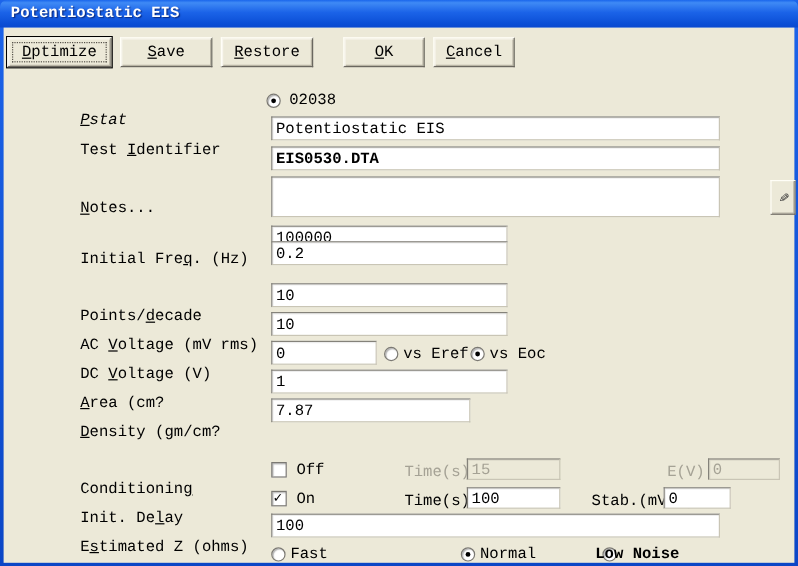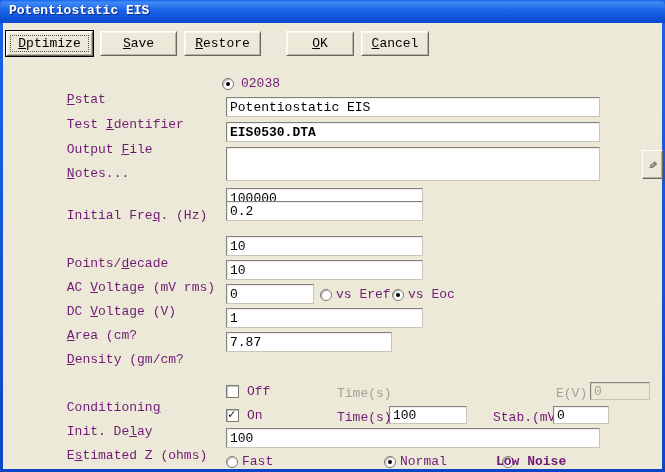--- a/index.html
+++ b/index.html
@@ -12,21 +12,21 @@
   .titlebar{
     position:absolute;top:0;left:0;right:0;height:23px;
     background:linear-gradient(180deg,#1a66ec 0%,#3f8af5 10%,#1b63e8 45%,#0b4fd6 85%,#0a49cf 100%);
     border-radius:6px 6px 0 0;
   }
   .title{
     position:absolute;left:9px;top:3px;color:#fff;font-weight:bold;font-size:13px;
     text-shadow:1px 1px 1px #0a2a80;white-space:pre;
   }
   .content{position:absolute;left:3px;top:23px;right:3px;bottom:3px;background:#ece9d8;}
-  .lbl{position:absolute;font-size:13px;color:#701a75;white-space:pre;line-height:16px;}
+  .lbl{position:absolute;font-size:13px;color:#000000;white-space:pre;line-height:16px;}
   .lbl span,.lbl u{white-space:pre;}
   .gray{color:#a5a295;}
   .btn{
     position:absolute;height:25px;background:#ece9d8;font-size:13px;color:#000;
     display:flex;align-items:center;justify-content:center;white-space:pre;
     border:1px solid;border-color:#fffef7 #6a675f #6a675f #fffef7;
     box-shadow:inset 1px 1px 0 #f8f6ee, inset -1px -1px 0 #b8b4a4;
     box-sizing:border-box;cursor:default;
   }
   .btn.default{box-shadow:0 0 0 1px #000, inset 1px 1px 0 #f8f6ee, inset -1px -1px 0 #b8b4a4;}
@@ -78,34 +78,31 @@
     <div class="btn" style="left:181px;top:8px;width:77px;">
       <span></span><u>R</u><span>estore</span>
     </div>
     <div class="btn" style="left:283px;top:8px;width:68px;">
       <span></span><u>O</u><span>K</span>
     </div>
     <div class="btn" style="left:358px;top:8px;width:68px;">
       <span></span><u>C</u><span>ancel</span>
     </div>
 
-    <div class="lbl" style="left:17px;top:53px;">
+    <div class="lbl" style="left:17px;top:53px;font-style:italic;">
       <span></span><u>P</u><span>stat</span>
     </div>
     <span class="radio sel" style="left:219px;top:55px;"></span>
     <div class="lbl" style="left:238px;top:53px;">02038</div>
 
     <div class="lbl" style="left:17px;top:78px;">
       <span>Test </span><u>I</u><span>dentifier</span>
     </div>
     <input class="txt" style="left: 223px; top: 74px; width: 374px;" value="Potentiostatic EIS">
 
-    <div class="lbl" style="left:17px;top:103px;">
-      <span>Output </span><u>F</u><span>ile</span>
-    </div>
     <input class="txt" style="left: 223px; top: 99px; width: 374px; font-weight: bold;" value="EIS0530.DTA">
 
     <div class="lbl" style="left:17px;top:127px;">
       <span></span><u>N</u><span>otes...</span>
     </div>
     <textarea class="txt" style="left: 223px; top: 124px; width: 374px; height: 34px;"></textarea>
     <div class="toolbtn" style="left:639px;top:127px;">
       <span class="glyph">✎</span>
     </div>
 
@@ -145,20 +142,21 @@
     </div>
     <input class="txt" style="left: 223px; top: 309px; width: 166px;" value="7.87">
 
 
     <div class="lbl" style="left:17px;top:361px;">
       <span>Conditionin</span><u>g</u><span></span>
     </div>
     <span class="checkbox" style="left:223px;top:362px;"></span>
     <div class="lbl" style="left:244px;top:361px;">Off</div>
     <div class="lbl gray" style="left:334px;top:363px;">Time(s)</div>
+    <input class="txt" style="left: 386px; top: 359px; width: 78px; height: 18px;" disabled="" value="15">
     <div class="lbl gray" style="left:553px;top:363px;">E(V)</div>
     <input class="txt" style="left: 587px; top: 359px; width: 60px; height: 18px;" disabled="" value="0">
 
     <div class="lbl" style="left:17px;top:385px;">
       <span>Init. De</span><u>l</u><span>ay</span>
     </div>
     <span class="checkbox" style="left:223px;top:386px;">
       <span class="mark">✓</span>
     </span>
     <div class="lbl" style="left:244px;top:385px;">On</div>

